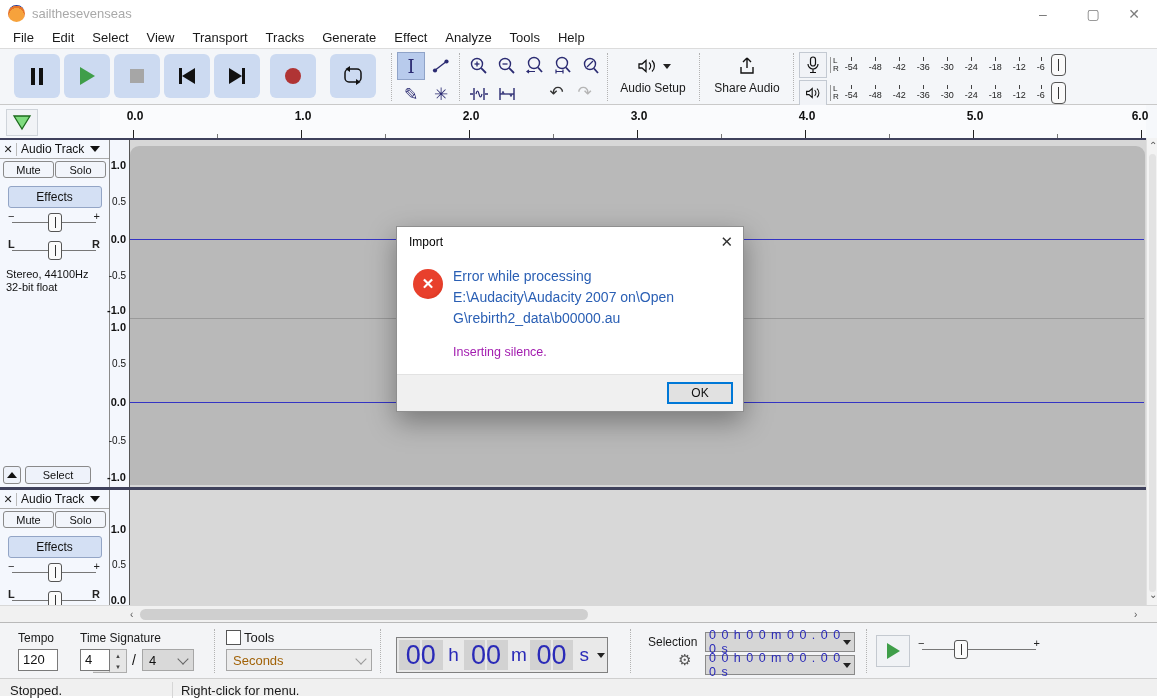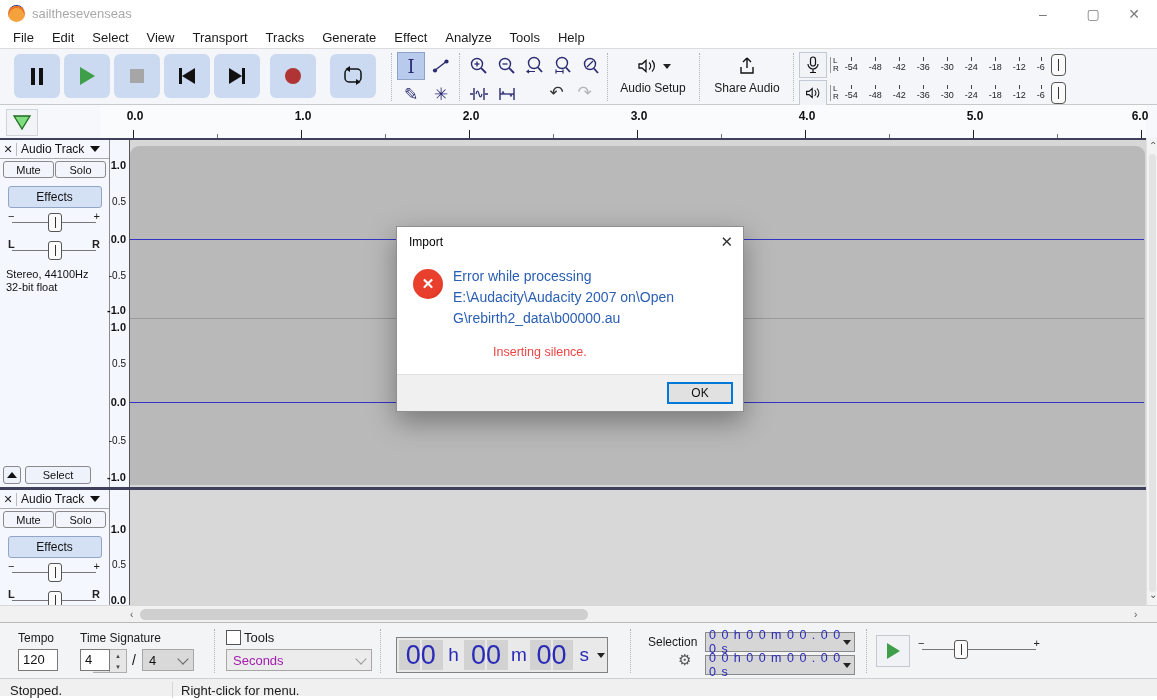--- a/index.html
+++ b/index.html
@@ -114,21 +114,21 @@
 
   
   .dialog{left:396px;top:226px;width:348px;height:186px;background:#fff;border:1px solid #8f8f8f;
           box-shadow:0 10px 26px rgba(0,0,0,.35);box-sizing:border-box;}
   .dtitle{position:absolute;left:12px;top:8px;font-size:12px;color:#000;}
   .dclose{position:absolute;right:10px;top:6px;font-size:15px;color:#333;}
   .derricon{position:absolute;left:16px;top:42px;width:30px;height:30px;border-radius:50%;
     background:radial-gradient(circle at 40% 35%,#e8402c 0 60%,#cf2c18 100%);
     display:flex;align-items:center;justify-content:center;color:#fff;font-size:15px;font-weight:bold;}
   .dmsg{position:absolute;left:56px;top:39px;width:282px;font-size:14px;line-height:21px;color:#2a5fb4;}
-  .dnote{position:absolute;left:56px;top:118px;font-size:12.5px;color:#ef4444;margin-left:40px;}
+  .dnote{position:absolute;left:56px;top:118px;font-size:12.5px;color:#a21caf;}
   .dfooter{position:absolute;left:0;bottom:0;width:100%;height:37px;background:#f0f0f0;border-top:1px solid #e2e2e2;box-sizing:border-box;}
   .okbtn{position:absolute;right:10px;top:7px;width:66px;height:22px;background:#e1e1e1;
          border:2px solid #0078d7;font-size:12px;display:flex;align-items:center;justify-content:center;box-sizing:border-box;}
   svg{display:block;}
 </style>
 </head>
 <body>
 
 <div class="a titlebar">
   <div class="a applogo"></div>
@@ -494,21 +494,21 @@
   <div class="a ddown" style="left:142px;top:26px;width:52px;">
     <span>4</span>
       <div class="chev"></div>
   </div>
 
   <div class="a grip" style="left:214px;top:6px;height:44px;"></div>
   <div class="a row" style="left:226px;top:7px;gap:3px;">
     <div class="checkbox"></div>
     <div class="lbl12" style="font-size:13px;">Tools</div>
   </div>
-  <div class="a ddown" style="left:226px;top:26px;width:146px;background:#ececec;color:#a21caf;">
+  <div class="a ddown" style="left:226px;top:26px;width:146px;background:#ececec;color:#a16207;">
     <span>Seconds</span>
       <div class="chev" style="border-color:#9a9a9a;"></div>
   </div>
 
   <div class="a grip" style="left:380px;top:6px;height:44px;"></div>
   <div class="a timebar" style="left:396px;top:14px;width:212px;height:36px;">
     <div class="tseg d">00</div>
     <div class="tseg u">h</div>
     <div class="tseg d">00</div>
     <div class="tseg u">m</div>

